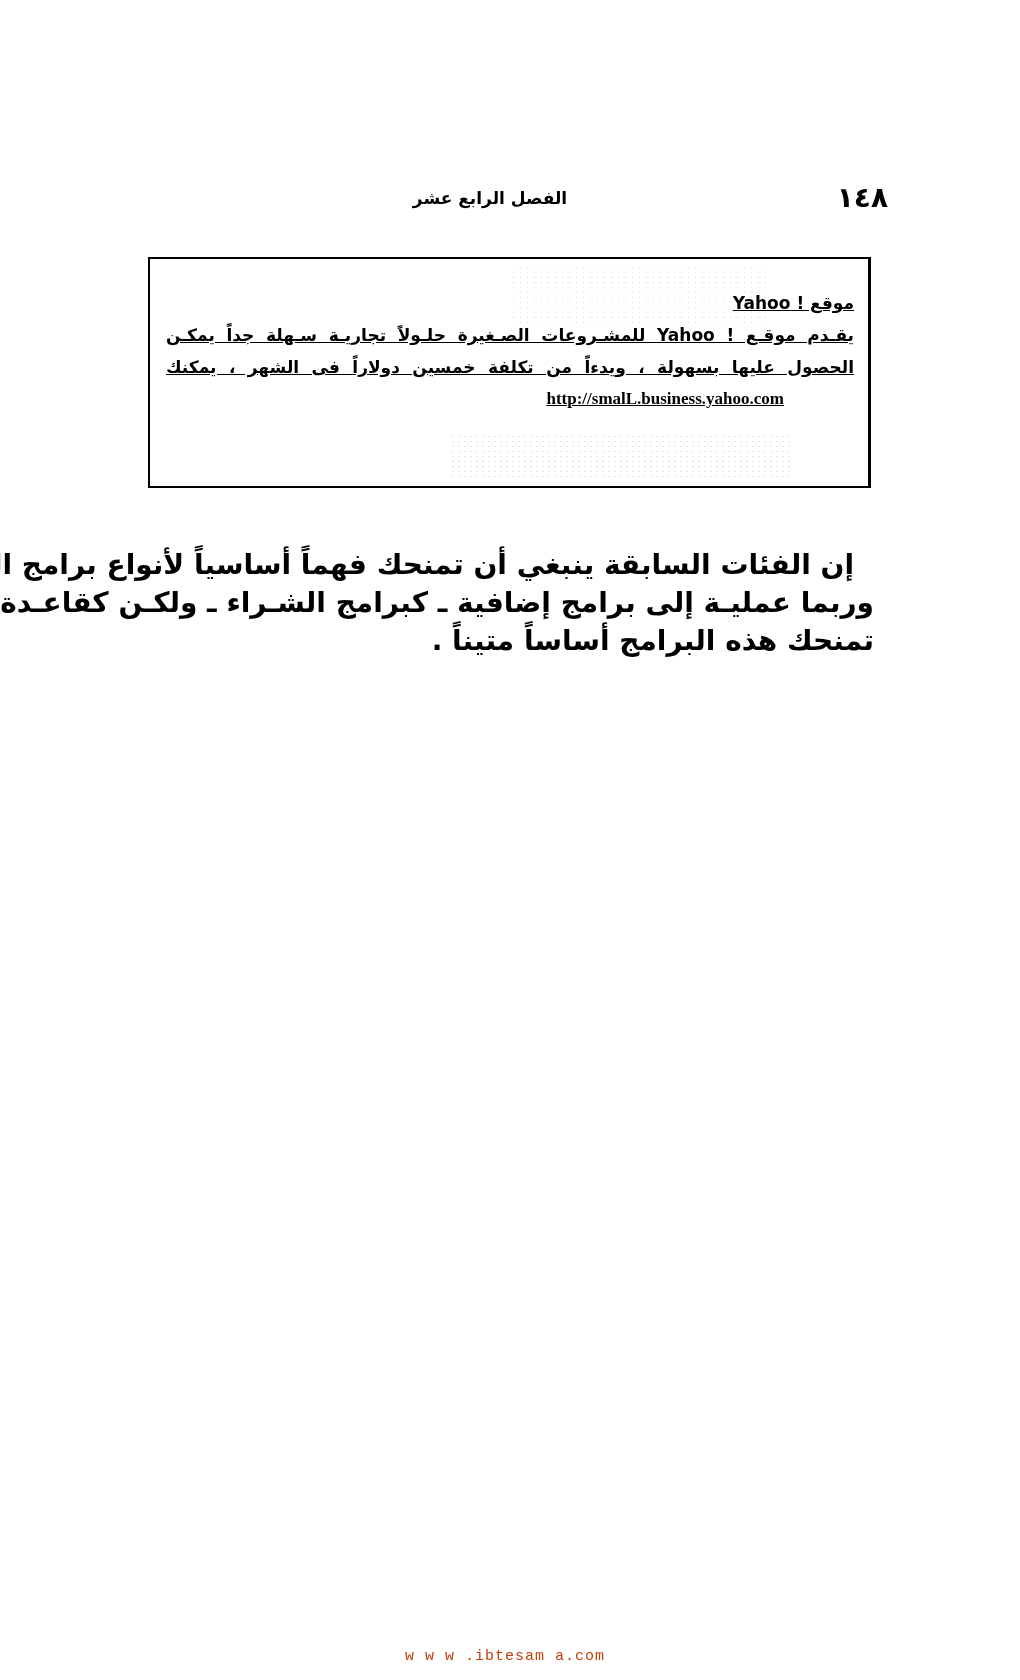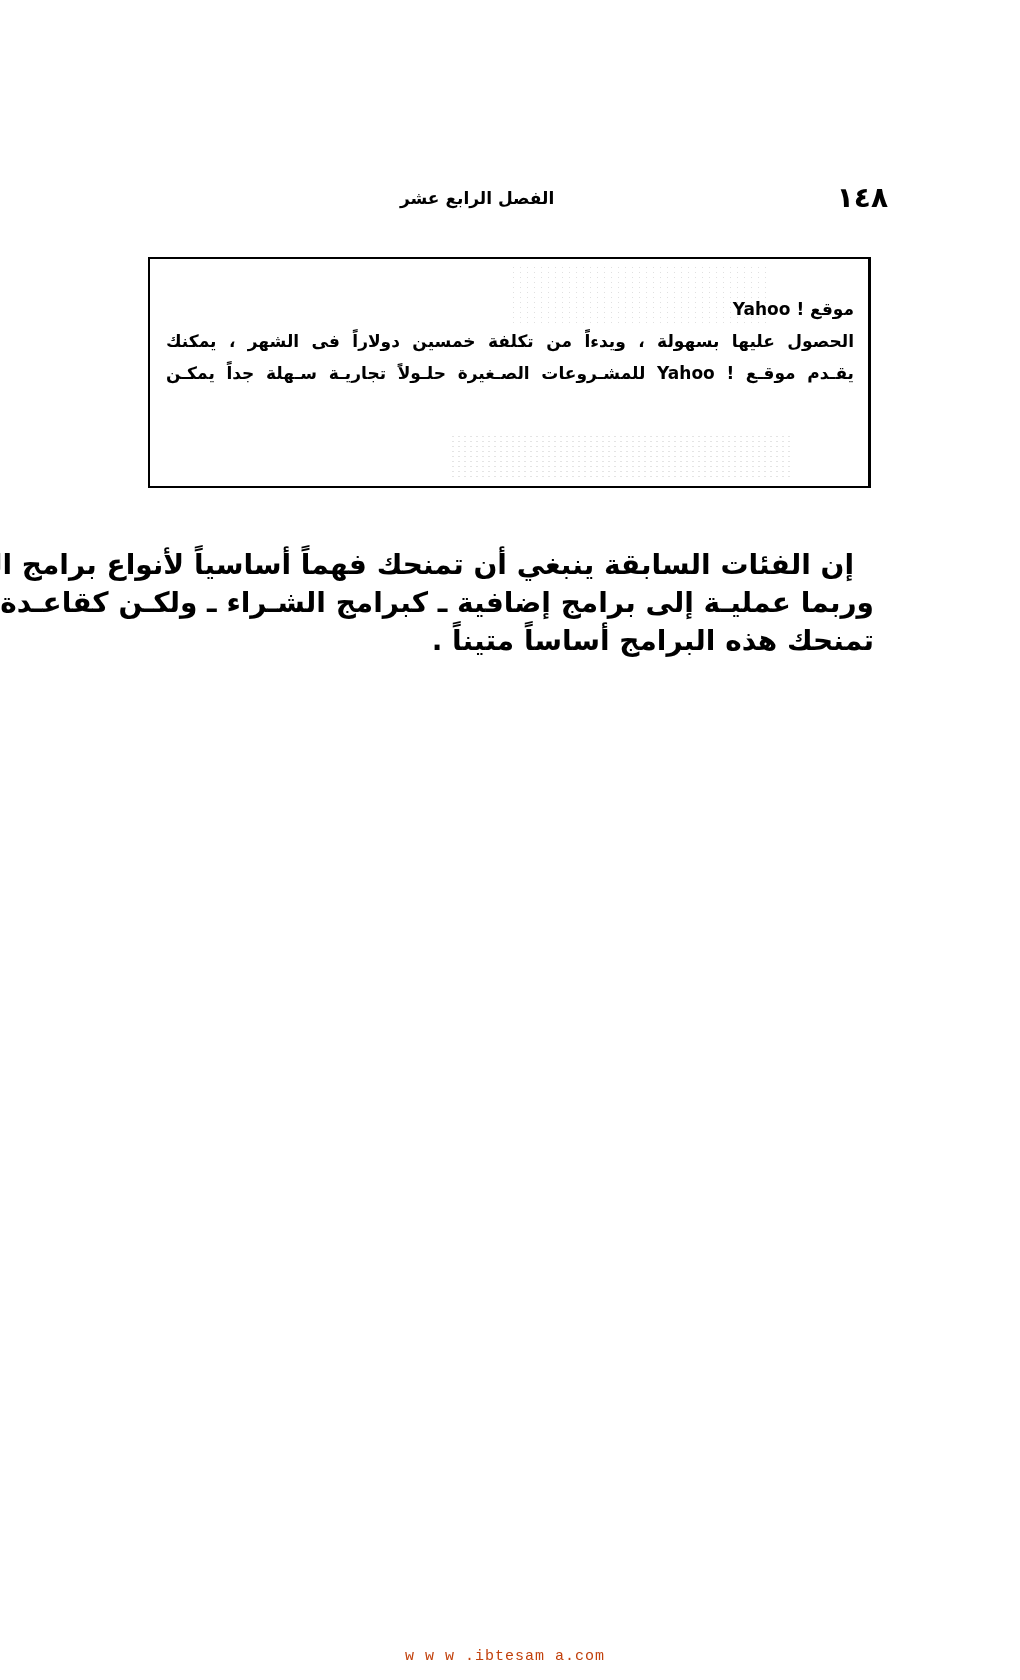--- a/index.html
+++ b/index.html
@@ -24,21 +24,21 @@
       font-size: 28px;
       font-weight: bold;
       direction: rtl;
       line-height: 24px;
     }
     .chapter-title {
       position: absolute;
       top: 186px;
       left: 400px;
       width: 180px;
-      text-align: left;
+      text-align: center;
       direction: rtl;
       font-size: 17px;
       font-weight: bold;
       line-height: 24px;
     }
     .sidebar-box {
       position: absolute;
       top: 257px;
       left: 148px;
       width: 718px;
@@ -65,28 +65,29 @@
       left: 300px;
       width: 340px;
       height: 45px;
       background-image:
         radial-gradient(circle, rgba(0,0,0,0.35) 0.6px, transparent 0.9px);
       background-size: 6px 5px;
       opacity: 0.3;
     }
     .sidebar-inner {
       position: absolute;
-      top: 34px;
+      top: 28px;
       right: 14px;
       left: 16px;
       direction: rtl;
       text-align: justify;
       font-size: 17px;
       font-weight: bold;
       line-height: 32px;
+      text-decoration: underline;
     }
     .sidebar-heading {
       display: block;
       text-align: right;
       line-height: 32px;
     }
     .sidebar-line {
       display: block;
       text-align: justify;
       text-align-last: justify;
@@ -145,22 +146,23 @@
 <div>
 
   <div class="page-number">١٤٨</div>
   <div class="chapter-title">الفصل الرابع عشر</div>
 
   <div class="sidebar-box">
     <div class="noise"></div>
     <div class="noise2"></div>
     <div class="sidebar-inner">
       <span class="sidebar-heading">موقع ! Yahoo</span>
+      <span class="sidebar-line">يقـدم موقـع !  Yahoo للمشـروعات الصـغيرة حلـولاً تجاريـة سـهلة جداً يمكـن</span>
       <span class="sidebar-line">الحصول عليها بسهولة ، ويدءاً من تكلفة خمسين دولاراً فى الشهر ، يمكنك</span>
-      <span class="sidebar-line">يقـدم موقـع !  Yahoo للمشـروعات الصـغيرة حلـولاً تجاريـة سـهلة جداً يمكـن</span>
+      <span class="sidebar-url">http://smalL.business.yahoo.com</span>
     </div>
   </div>
 
   <div class="body-paragraph">
     <span class="body-line first">إن الفئات السابقة ينبغي أن تمنحك فهماً أساسياً لأنواع برامج الكمبيوتر التى</span>
     <span class="body-line">وربما عمليـة إلى برامج إضافية ـ كبرامج الشـراء ـ ولكـن كقاعـدة عامـة ، سـوف</span>
     <span class="body-line last">تمنحك هذه البرامج أساساً متيناً .</span>
   </div>
 
   <div class="watermark">w w w .ibtesam a.com</div>

